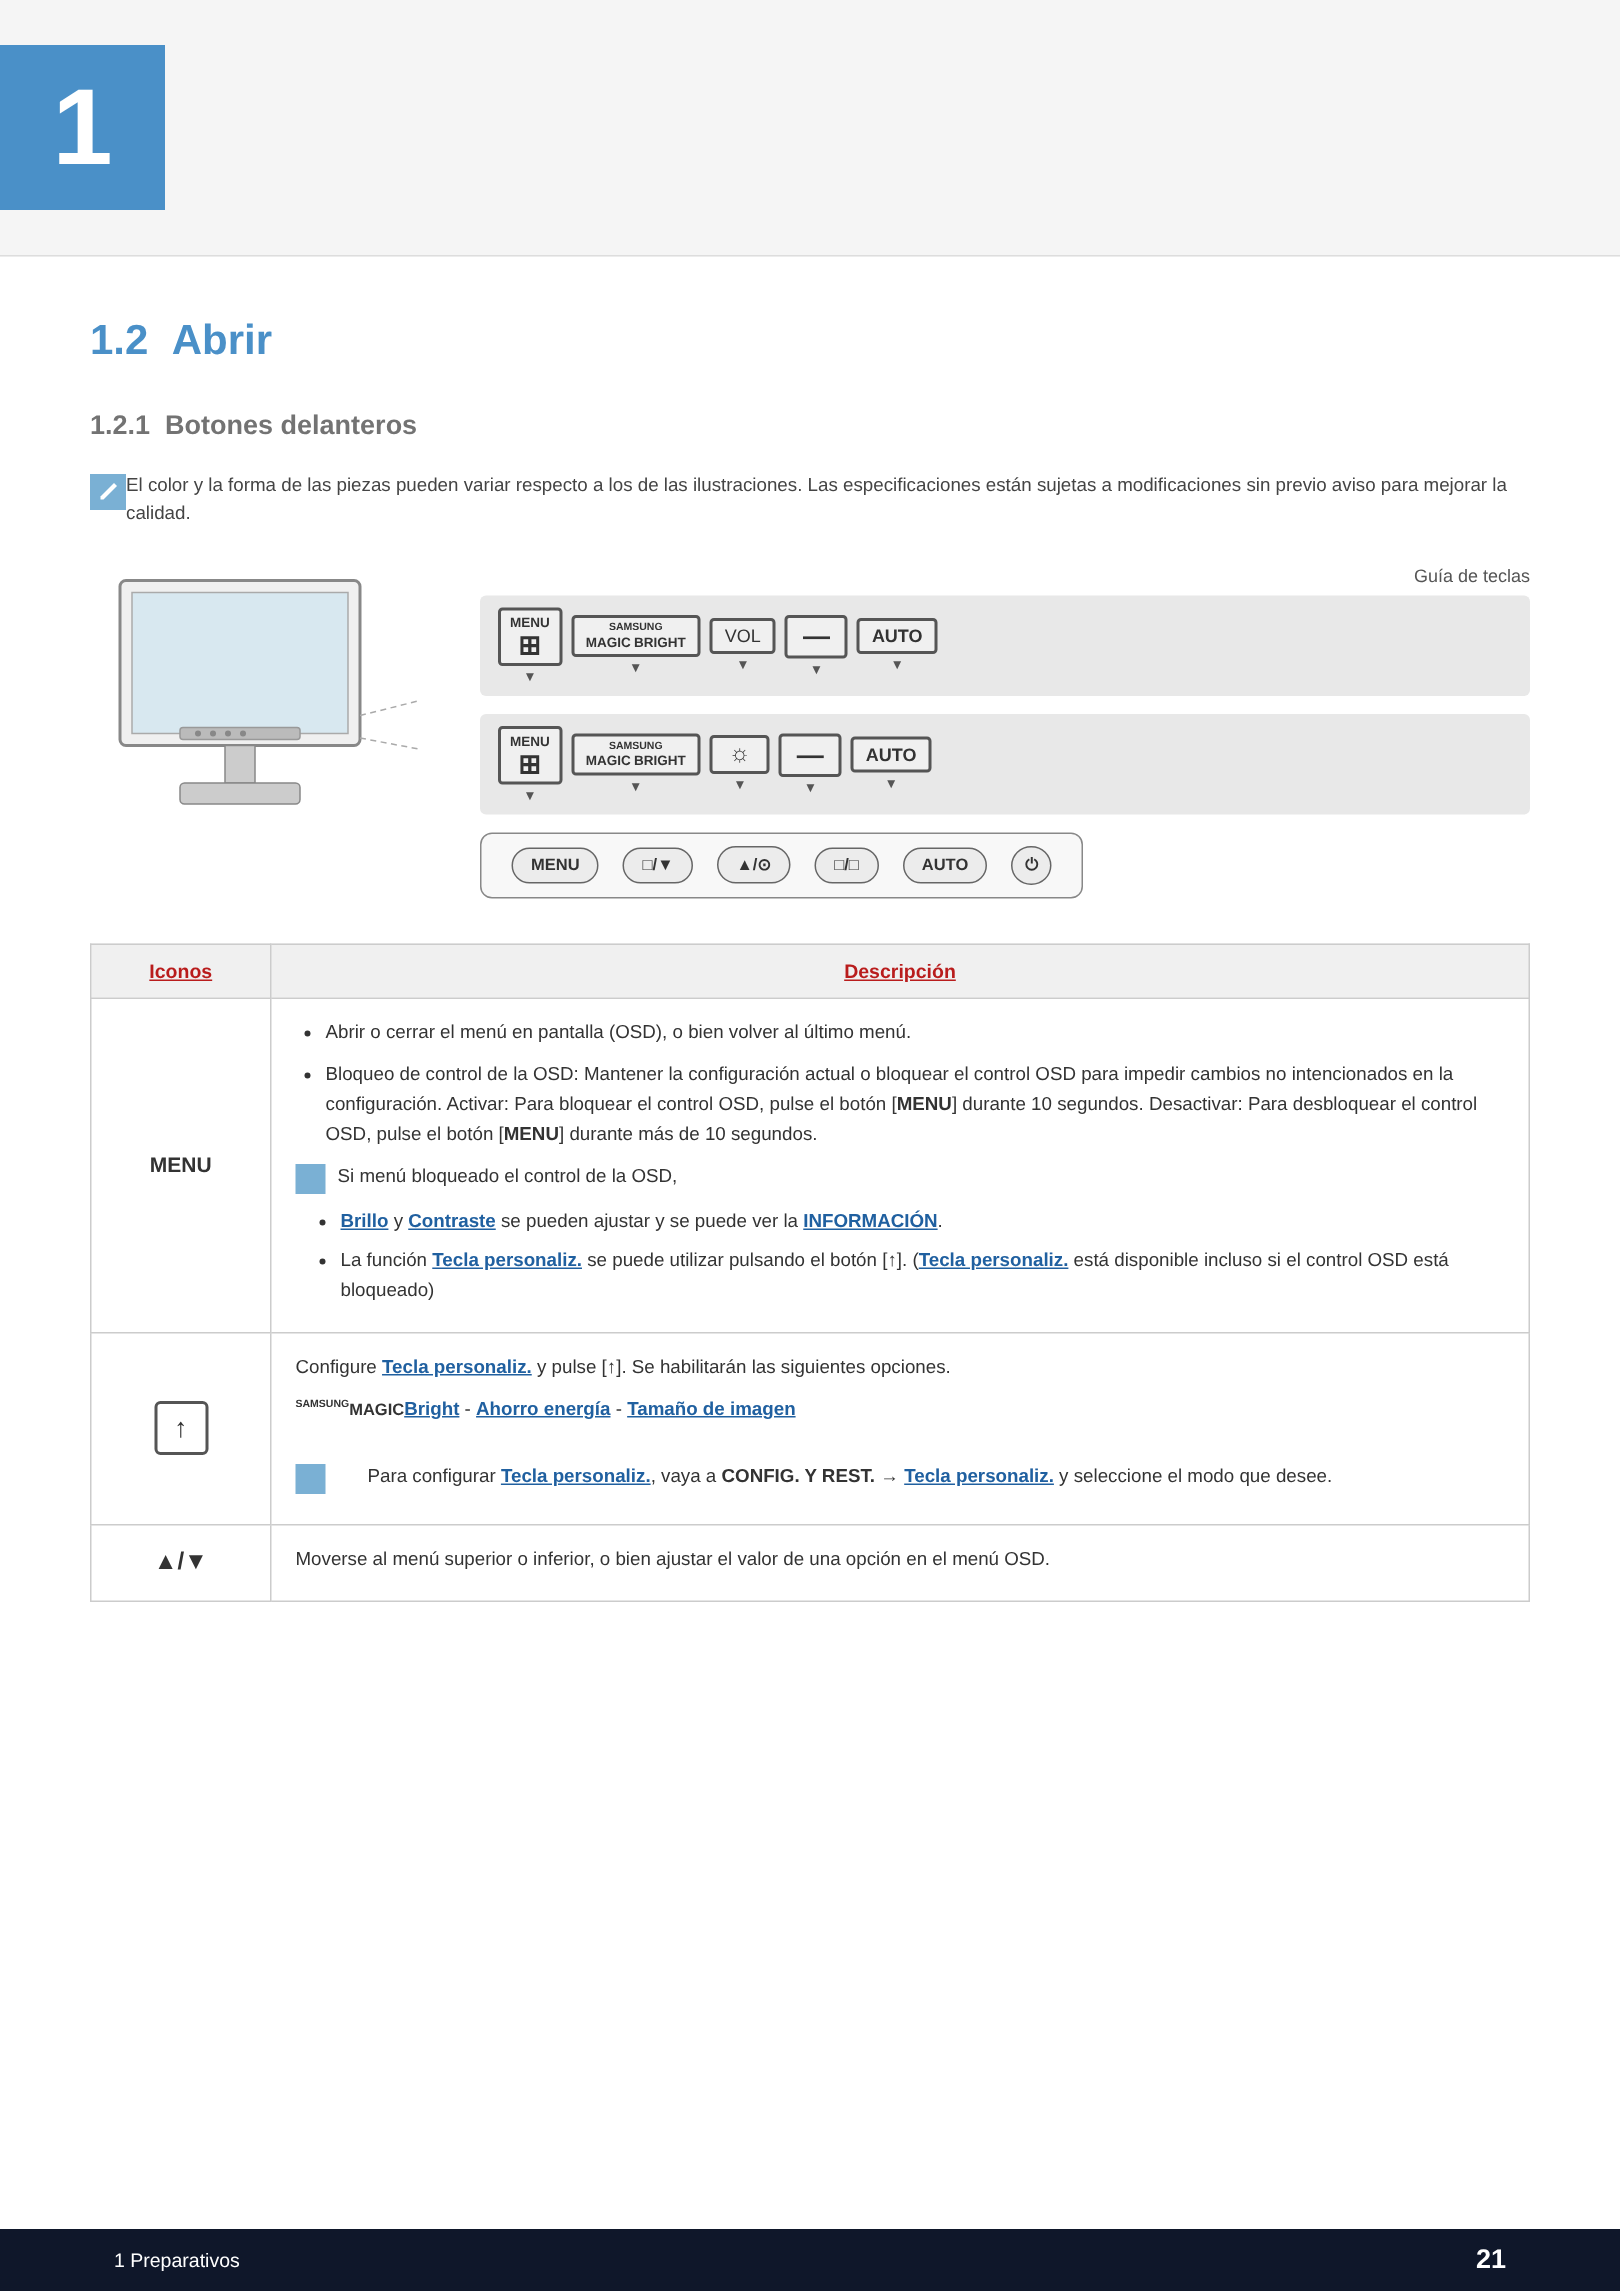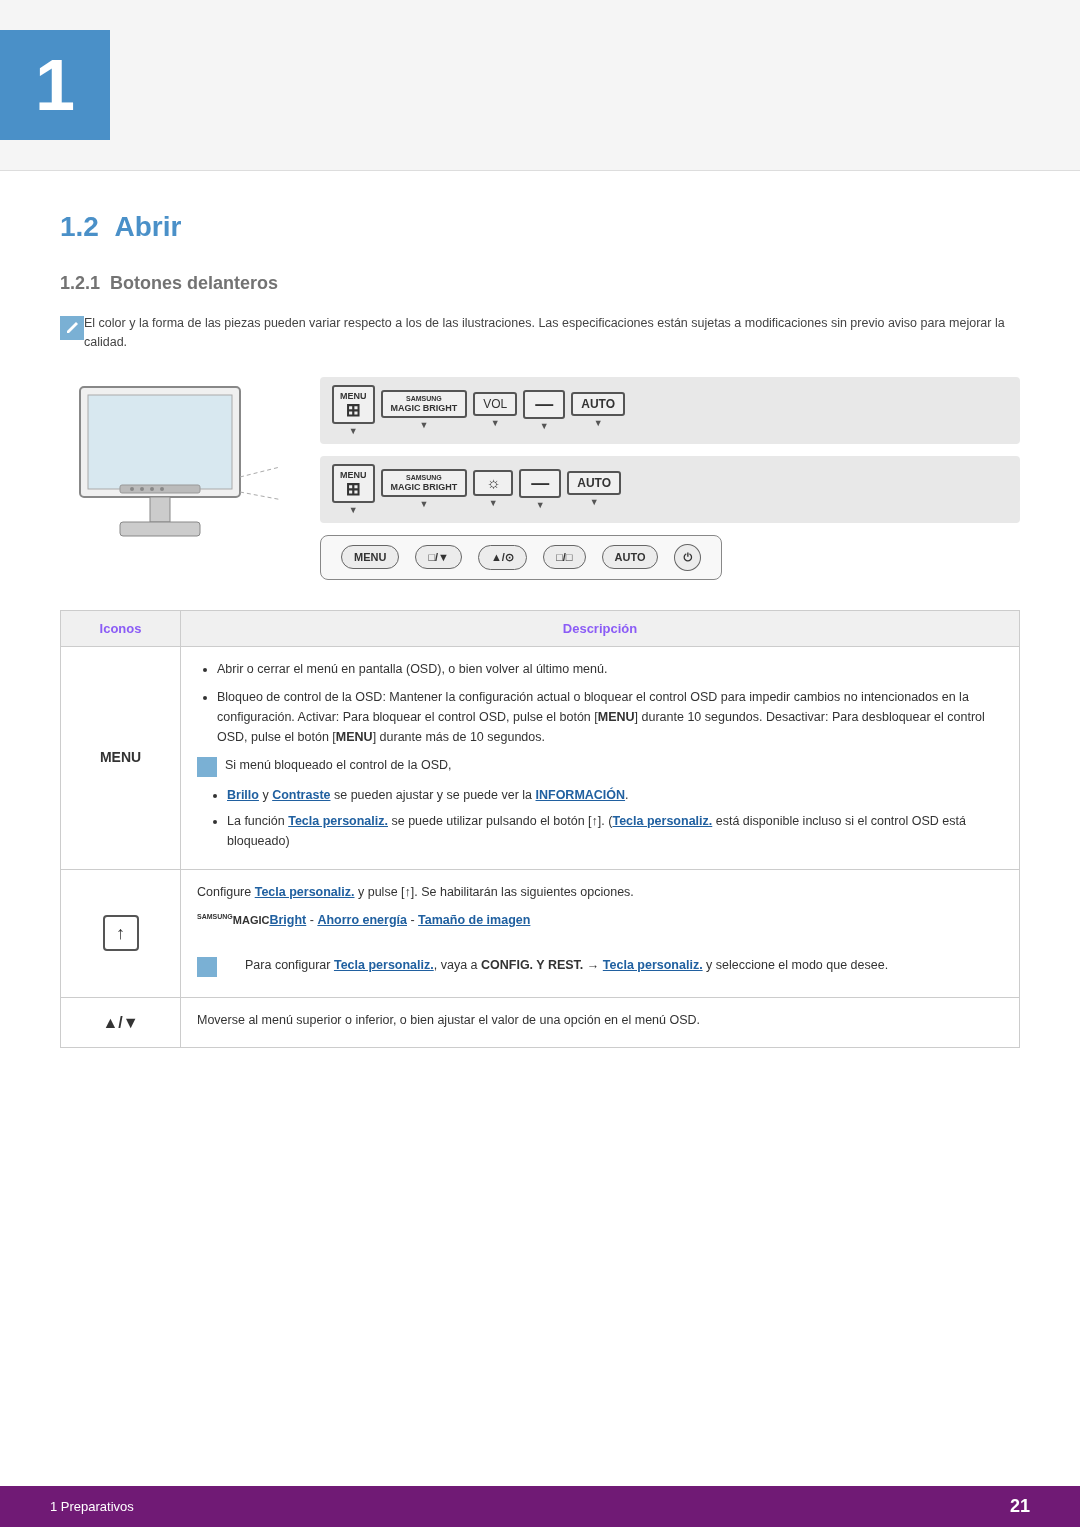--- a/index.html
+++ b/index.html
@@ -197,22 +197,23 @@
     .info-table {
       width: 100%;
       border-collapse: collapse;
       margin-bottom: 30px;
     }
     .info-table th {
       background: #f0f0f0;
       border: 1px solid #ccc;
       padding: 10px 16px;
       font-size: 13px;
-      color: #8b5cf6;
-      font-weight: bold;
+      color: #b91c1c;
+      font-weight: bold;
+      text-decoration: underline;
     }
     .info-table td {
       border: 1px solid #ccc;
       padding: 12px 16px;
       vertical-align: top;
       font-size: 12.5px;
       line-height: 1.6;
     }
     .info-table td.icon-cell {
       width: 120px;
@@ -247,26 +248,26 @@
       flex-shrink: 0;
       margin-top: 2px;
     }
 
     
     .page-footer {
       position: absolute;
       bottom: 0;
       left: 0;
       right: 0;
-      background: #701a75;
+      background: #0f172a;
       color: white;
       display: flex;
       justify-content: space-between;
       align-items: center;
-      padding: 10px 50px;
+      padding: 10px 76px;
       font-size: 13px;
     }
 
     .footer-left {
       font-size: 13px;
     }
 
     .footer-right {
       font-size: 18px;
       font-weight: bold;
@@ -345,20 +346,21 @@
         <circle cx="82" cy="112" r="2" fill="#888"></circle>
         <circle cx="92" cy="112" r="2" fill="#888"></circle>
         <circle cx="102" cy="112" r="2" fill="#888"></circle>
 
         <line x1="180" y1="100" x2="260" y2="80" stroke="#aaa" stroke-width="1" stroke-dasharray="4,3"></line>
         <line x1="180" y1="115" x2="260" y2="130" stroke="#aaa" stroke-width="1" stroke-dasharray="4,3"></line>
       </svg>
     </div>
 
     <div class="key-guide-area">
+      <div class="key-guide-label">Guía de teclas</div>
 
       <div class="button-row">
         <div class="btn-item">
           <div class="btn-box menu-btn">
             <span style="font-size:9px; font-weight:bold;">MENU</span><br>
             <span style="font-size:18px; line-height:1">⊞</span>
           </div>
           <span class="btn-arrow">▼</span>
         </div>
         <div class="btn-item">

